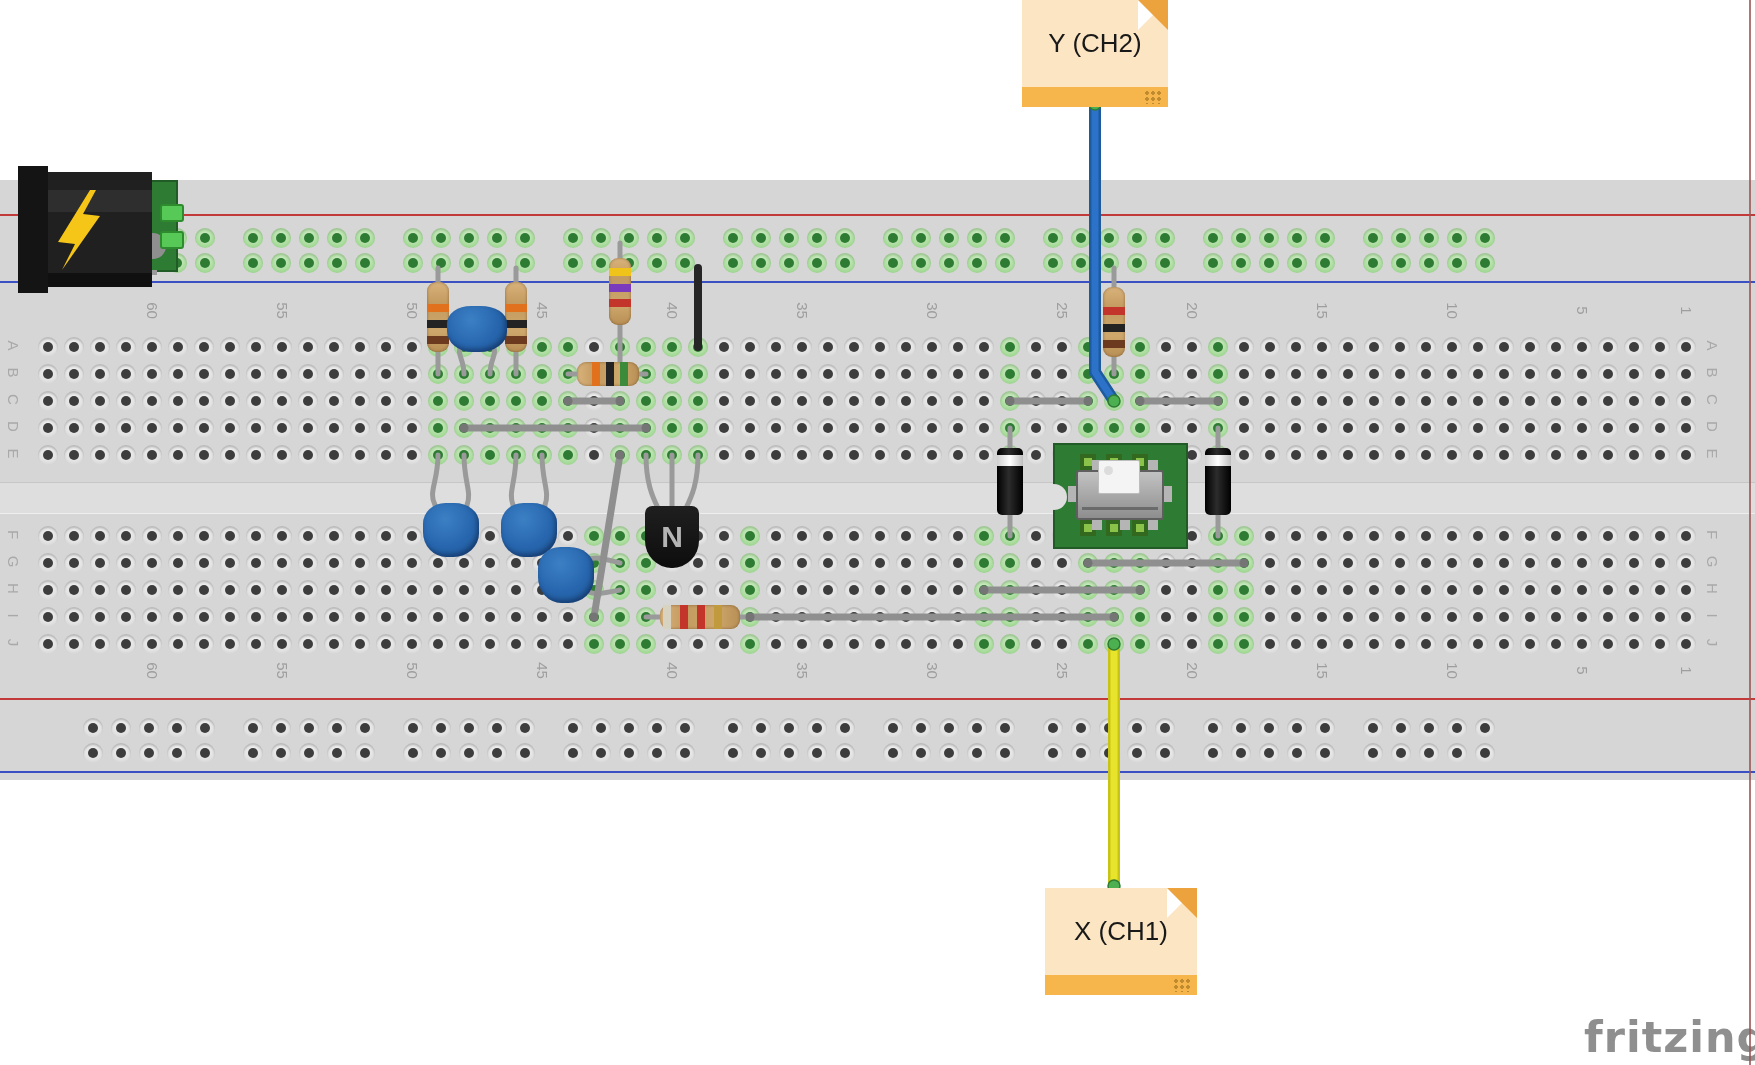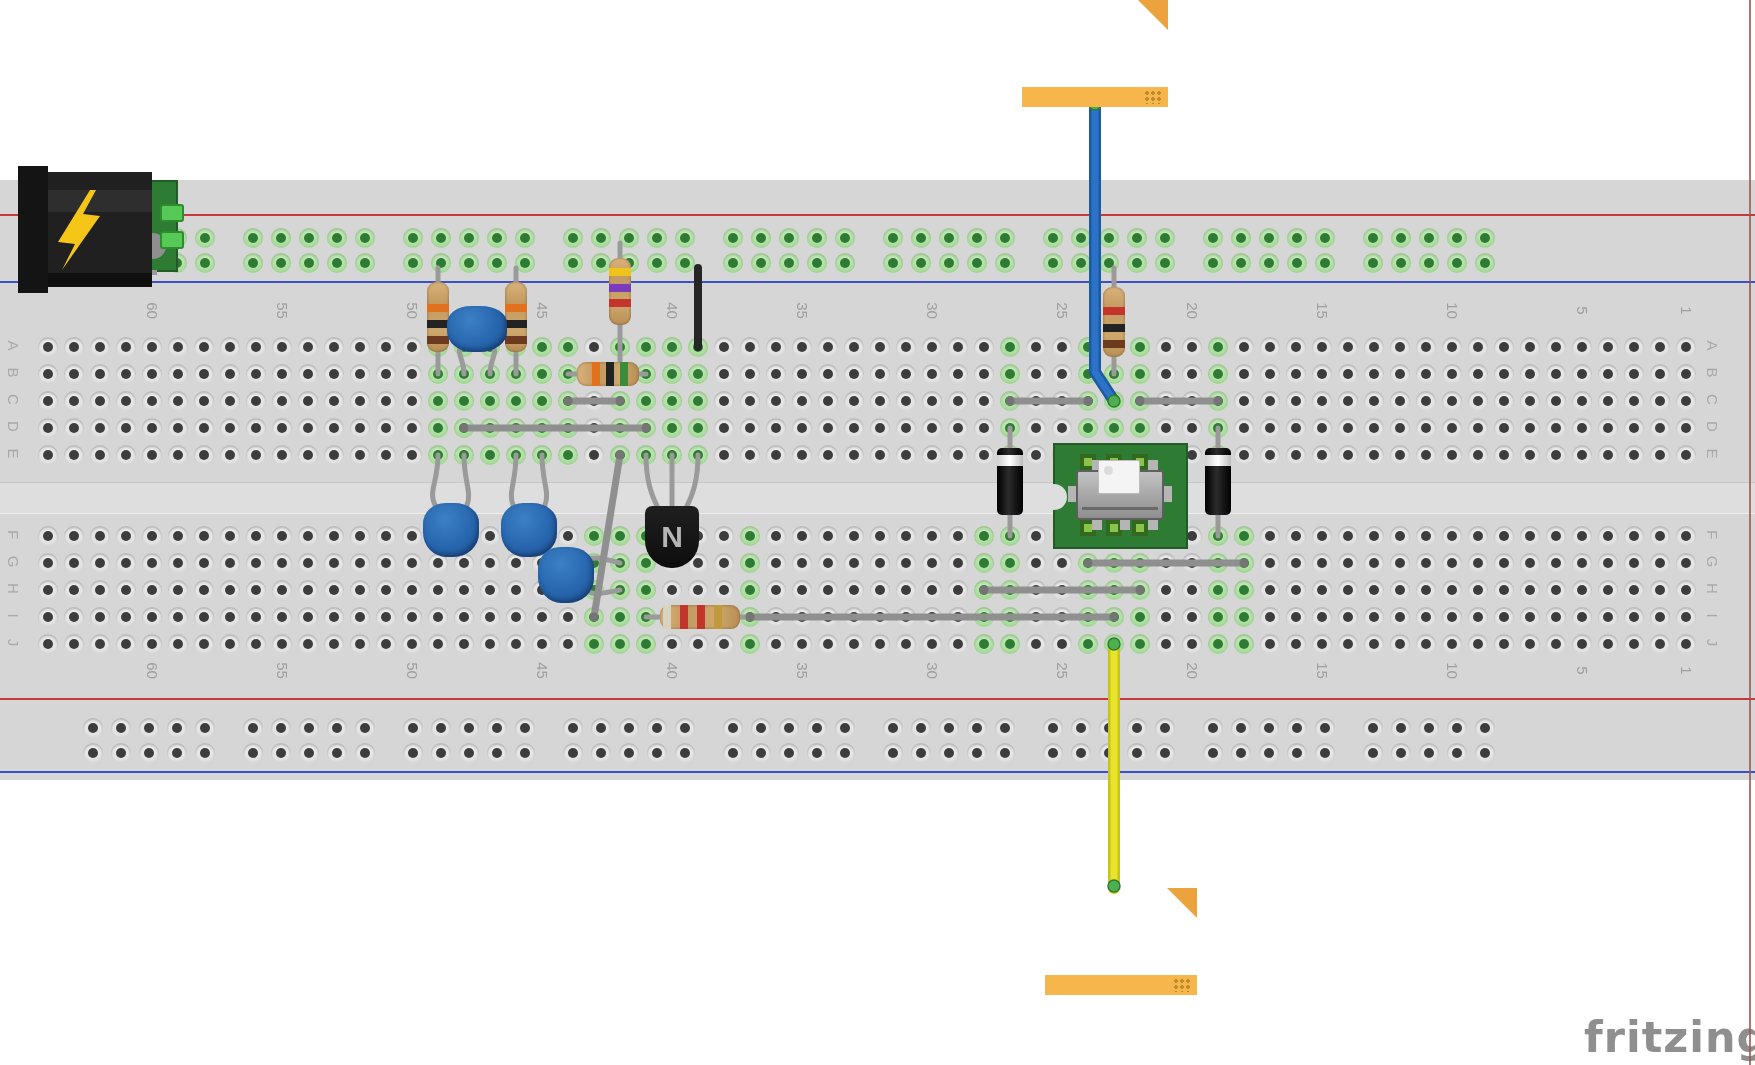--- a/index.html
+++ b/index.html
@@ -2701,26 +2701,28 @@
       <path d="M1095,95 L1095,372 L1114,401" stroke="#2b72c8" stroke-width="7" fill="none" stroke-linecap="round" stroke-linejoin="round"></path>
       <path d="M1114,644 L1114,888" stroke="#c8c416" stroke-width="12" fill="none" stroke-linecap="round"></path>
       <path d="M1114,644 L1114,888" stroke="#e8e42c" stroke-width="7" fill="none" stroke-linecap="round"></path>
       <circle cx="1114" cy="401" r="6" fill="#4caf50" stroke="#2e7b33" stroke-width="1.5"></circle>
       <circle cx="1114" cy="644" r="6" fill="#4caf50" stroke="#2e7b33" stroke-width="1.5"></circle>
       <circle cx="1095" cy="104" r="6" fill="#4caf50" stroke="#2e7b33" stroke-width="1.5"></circle>
       <circle cx="1114" cy="886" r="6" fill="#4caf50" stroke="#2e7b33" stroke-width="1.5"></circle>
     </svg>
 
 <div class="note" id="note-y" style="left: 1022px; top: 0px; width: 146px; height: 107px;">
+  <div class="nbody" style="height: 87px;">Y (CH2)</div>
   <div class="nbar" style="top: 87px; height: 20px;"></div>
   <div style="position: absolute; top: 0px; right: 0px; width: 0px; height: 0px; border-style: solid; border-width: 30px 30px 0px 0px; border-color: rgb(255, 255, 255) transparent transparent;"></div>
       <div class="nfold" style="border-width: 0px 30px 30px 0px; border-color: transparent rgb(237, 163, 61) transparent transparent; right: 0px; border-style: solid;"></div>
   <div class="ngrip" style="right: 6px; top: 90px;"></div>
 </div>
 <div class="note" id="note-x" style="left: 1045px; top: 888px; width: 152px; height: 107px;">
+  <div class="nbody" style="height: 87px;">X (CH1)</div>
   <div class="nbar" style="top: 87px; height: 20px;"></div>
   <div style="position: absolute; top: 0px; right: 0px; width: 0px; height: 0px; border-style: solid; border-width: 30px 30px 0px 0px; border-color: rgb(255, 255, 255) transparent transparent;"></div>
       <div class="nfold" style="border-width: 0px 30px 30px 0px; border-color: transparent rgb(237, 163, 61) transparent transparent; right: 0px; border-style: solid;"></div>
   <div class="ngrip" style="right: 6px; top: 90px;"></div>
 </div>
 
 <div class="logo" style="left: 1584px; top: 1012px;">fritzing</div>
 <div class="edge-line" style="left:1749px"></div>
 
 </div>

